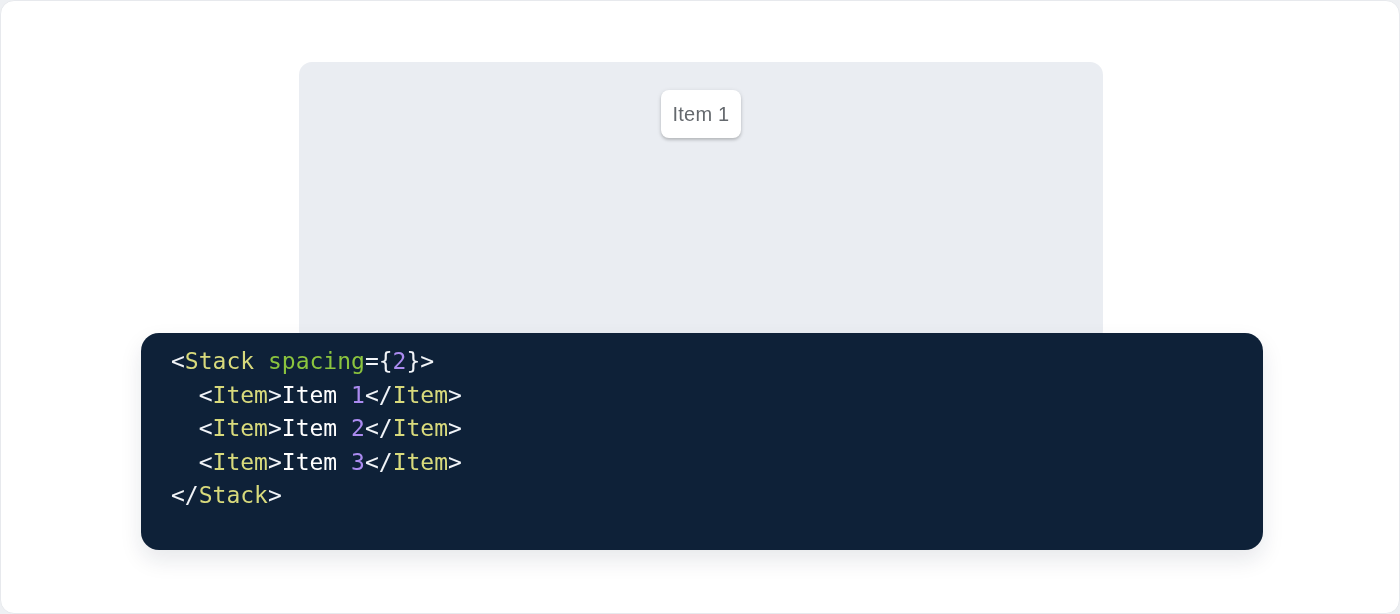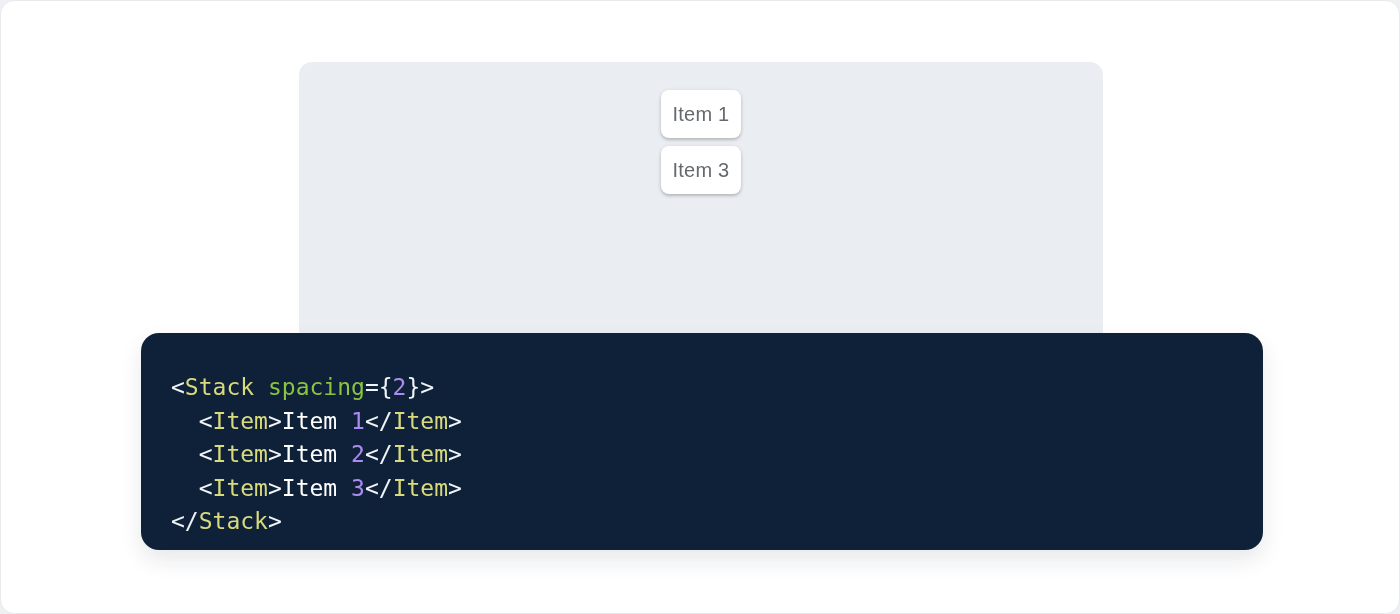--- a/index.html
+++ b/index.html
@@ -36,41 +36,41 @@
     left: 298px; top: 61px;
     width: 804px; height: 281px;
     background: var(--demo-bg);
     border-radius: 13px;
   }
   .stack {
     display: flex;
     flex-direction: column;
     align-items: center;
     padding-top: 28px;
-    gap: 8px;
+    gap: 26px;
   }
   .item-card {
     width: 80px; height: 48px;
     background: var(--item-bg);
     border-radius: 8px;
     display: flex;
     align-items: center;
     justify-content: center;
     font-size: 20px;
     letter-spacing: 0.2px;
     color: var(--item-text);
     box-shadow: 0 2px 3px rgba(0,0,0,0.16), 0 1px 5px rgba(0,0,0,0.10);
   }
   .code-block {
     position: absolute;
     left: 140px; top: 332px;
     width: 1122px; height: 217px;
     background: var(--code-bg);
     border-radius: 18px;
-    padding: 38px 30px;
+    padding: 12px 30px;
     box-shadow: 0 10px 22px rgba(15,33,56,0.10);
   }
   .code {
     margin: 0;
     font-family: "DejaVu Sans Mono", "Liberation Mono", monospace;
     font-size: 23px;
     line-height: 33.5px;
     white-space: pre;
     color: var(--tok-plain);
   }
@@ -83,23 +83,20 @@
 </head>
 <body>
 
 <div class="canvas">
 
   <div class="demo-panel">
     <div class="stack">
         <div class="item-card">
           <span>Item 1</span>
         </div>
-        <div class="item-card">
-          <span>Item 3</span>
-        </div>
       </div>
   </div>
 
   <div class="code-block">
     <pre class="code"><div class="code-line"><span class="tok-punctuation">&lt;</span><span class="tok-tag">Stack</span><span class="tok-plain"> </span><span class="tok-attr_name">spacing</span><span class="tok-punctuation">={</span><span class="tok-number">2</span><span class="tok-punctuation">}&gt;</span></div><div class="code-line"><span class="tok-plain">  </span><span class="tok-punctuation">&lt;</span><span class="tok-tag">Item</span><span class="tok-punctuation">&gt;</span><span class="tok-plain">Item </span><span class="tok-number">1</span><span class="tok-punctuation">&lt;/</span><span class="tok-tag">Item</span><span class="tok-punctuation">&gt;</span></div><div class="code-line"><span class="tok-plain">  </span><span class="tok-punctuation">&lt;</span><span class="tok-tag">Item</span><span class="tok-punctuation">&gt;</span><span class="tok-plain">Item </span><span class="tok-number">2</span><span class="tok-punctuation">&lt;/</span><span class="tok-tag">Item</span><span class="tok-punctuation">&gt;</span></div><div class="code-line"><span class="tok-plain">  </span><span class="tok-punctuation">&lt;</span><span class="tok-tag">Item</span><span class="tok-punctuation">&gt;</span><span class="tok-plain">Item </span><span class="tok-number">3</span><span class="tok-punctuation">&lt;/</span><span class="tok-tag">Item</span><span class="tok-punctuation">&gt;</span></div><div class="code-line"><span class="tok-punctuation">&lt;/</span><span class="tok-tag">Stack</span><span class="tok-punctuation">&gt;</span></div></pre>
   </div>
 
 </div>
 
 </body></html>

